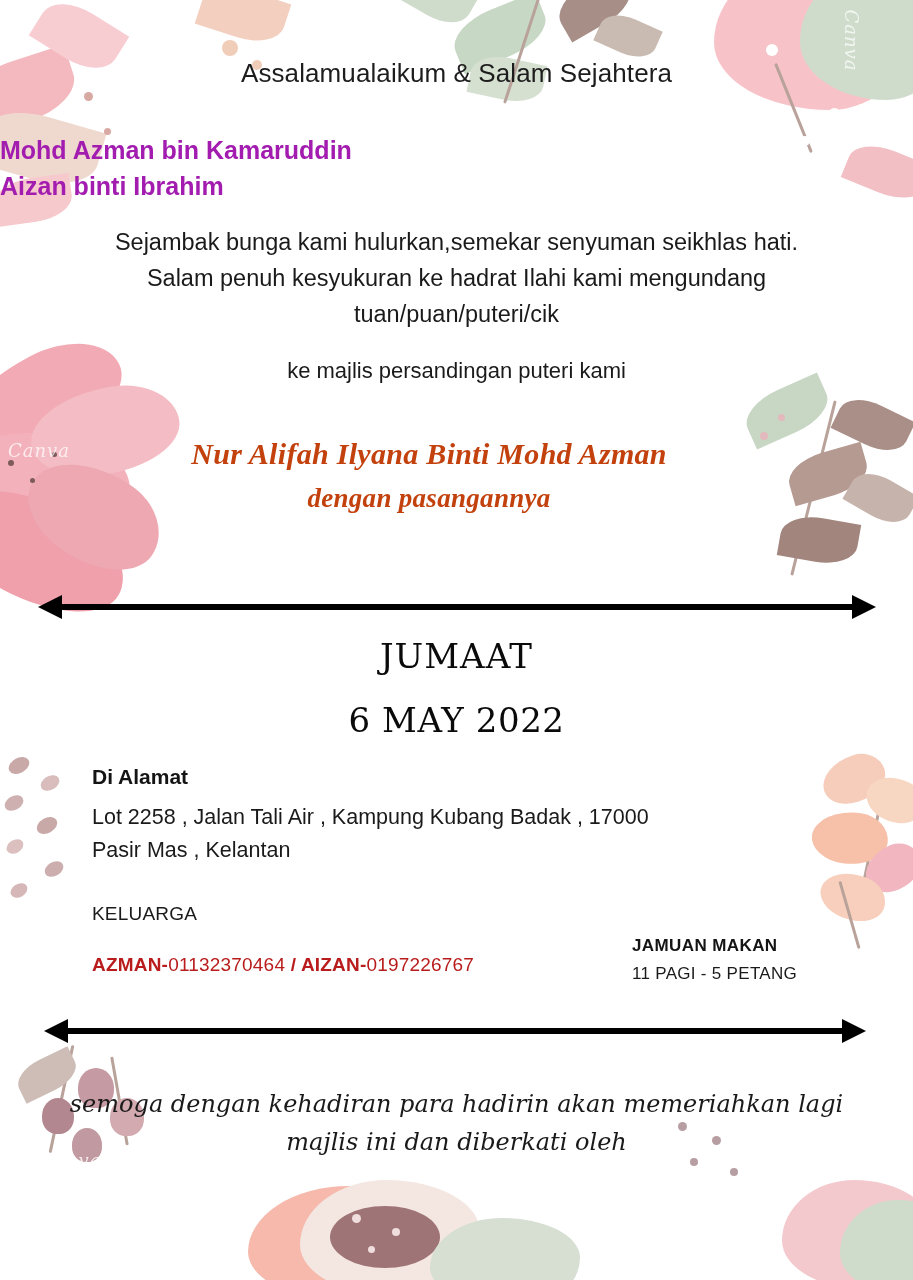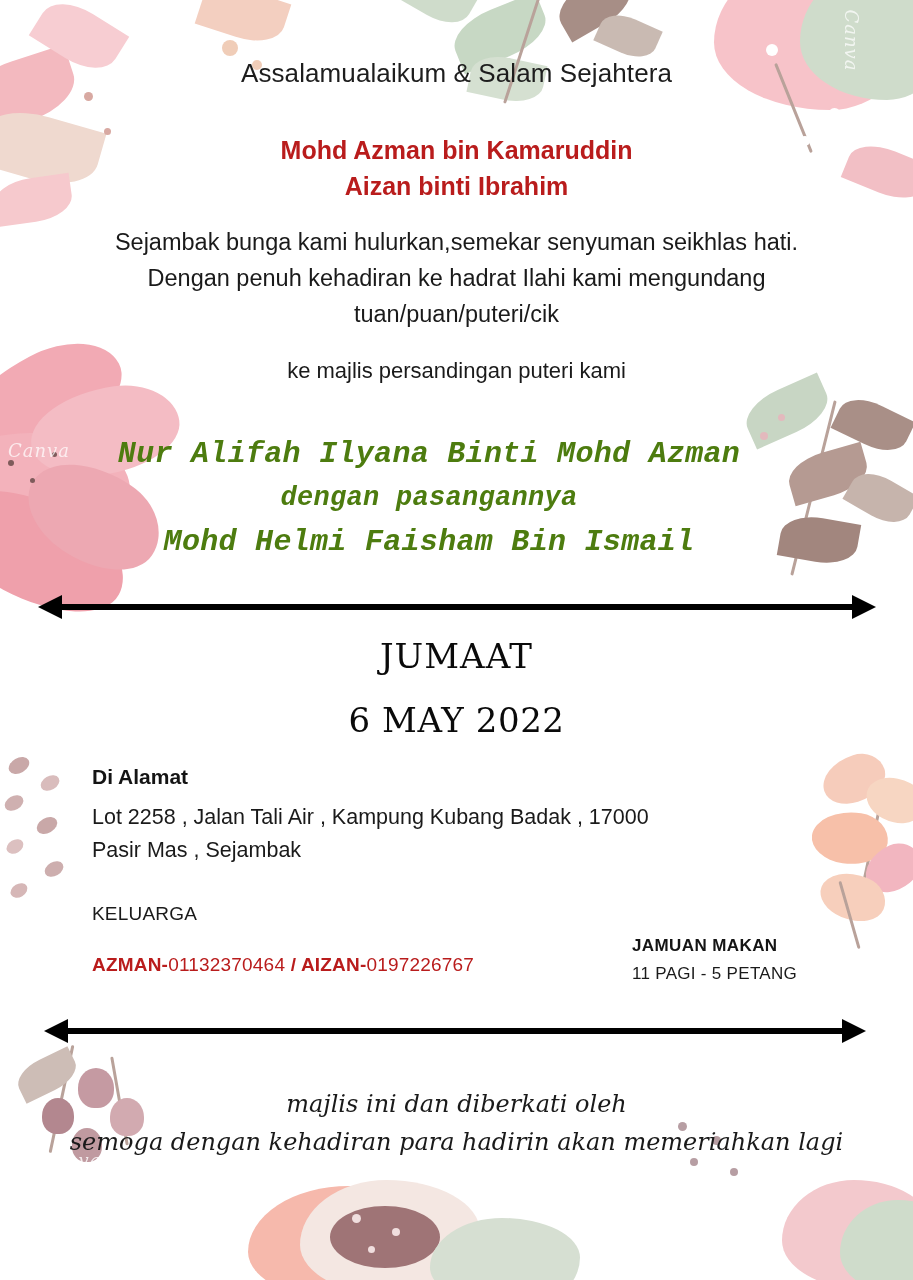--- a/index.html
+++ b/index.html
@@ -62,25 +62,25 @@
     text-align: center;
     font-size: 26px;
     color: #1d1d1d;
     letter-spacing: .1px;
   }
   .parents {
     position: absolute;
     top: 132px;
     left: 0;
     width: 913px;
-    text-align: center;
+    text-align: left;
     font-size: 25px;
     font-weight: bold;
     line-height: 36px;
-    color: #b91c1c;
+    color: #a21caf;
   }
   .intro {
     position: absolute;
     top: 224px;
     left: 0;
     width: 913px;
     text-align: center;
     font-size: 23.5px;
     line-height: 36px;
     color: #1a1a1a;
@@ -93,27 +93,27 @@
     text-align: center;
     font-size: 22px;
     color: #1a1a1a;
   }
   .couple {
     position: absolute;
     top: 432px;
     left: 0;
     width: 858px;
     text-align: center;
-    font-family: Liberation Mono, monospace;
+    font-family: Liberation Serif, serif;
     font-weight: bold;
     font-style: italic;
     font-size: 30px;
     line-height: 44px;
     letter-spacing: .3px;
-    color: #4d7c0f;
+    color: #c2410c;
   }
   .couple .mid {
     font-size: 27px;
   }
 
   .arrow {
     position: absolute;
     height: 30px;
   }
   .arrow .bar {
@@ -344,62 +344,61 @@
 
     <div class="salam">Assalamualaikum &amp; Salam Sejahtera</div>
 
     <div class="parents">
       <div>Mohd Azman bin Kamaruddin</div>
       <div>Aizan binti Ibrahim</div>
     </div>
 
     <div class="intro">
       <div>Sejambak bunga kami hulurkan,semekar senyuman seikhlas hati.</div>
-      <div>Dengan penuh kehadiran ke hadrat Ilahi kami mengundang</div>
+      <div>Salam penuh kesyukuran ke hadrat Ilahi kami mengundang</div>
       <div>tuan/puan/puteri/cik</div>
     </div>
 
     <div class="toline">ke majlis persandingan puteri kami</div>
 
     <div class="couple">
       <div>Nur Alifah Ilyana Binti Mohd Azman</div>
       <div class="mid">dengan pasangannya</div>
-      <div>Mohd Helmi Faisham Bin Ismail</div>
     </div>
 
     <div class="arrow arrow-top">
       <div class="head l"></div>
       <div class="bar"></div>
       <div class="head r"></div>
     </div>
 
     <div class="day">JUMAAT</div>
     <div class="date">6 MAY 2022</div>
 
     <div class="addr-label">Di Alamat</div>
     <div class="addr-lines">
       <div>Lot 2258 , Jalan Tali Air , Kampung Kubang Badak , 17000</div>
-      <div>Pasir Mas , Sejambak</div>
+      <div>Pasir Mas , Kelantan</div>
     </div>
 
     <div class="invite-all">
       <div>KELUARGA</div>
     </div>
 
     <div class="contacts">
       <span>AZMAN-</span><span class="num">01132370464</span><span> / </span><span>AIZAN-</span><span class="num">0197226767</span>
     </div>
 
     <div class="meal">JAMUAN MAKAN</div>
     <div class="meal-time">11 PAGI - 5 PETANG</div>
 
     <div class="arrow arrow-bottom">
       <div class="head l"></div>
       <div class="bar"></div>
       <div class="head r"></div>
     </div>
 
     <div class="closing">
+      <div>semoga dengan kehadiran para hadirin akan memeriahkan lagi</div>
       <div>majlis ini dan diberkati oleh</div>
-      <div>semoga dengan kehadiran para hadirin akan memeriahkan lagi</div>
     </div>
   </div>
 </div>
 
 </body></html>

